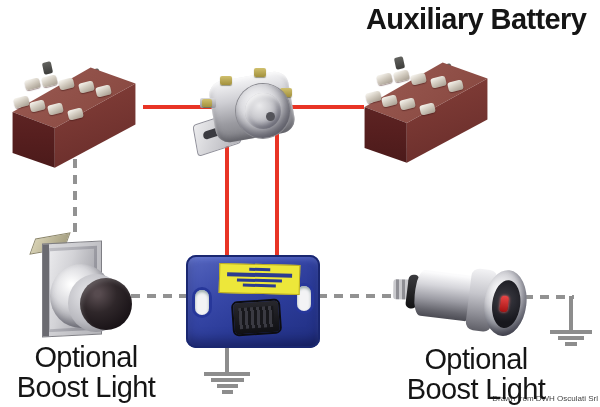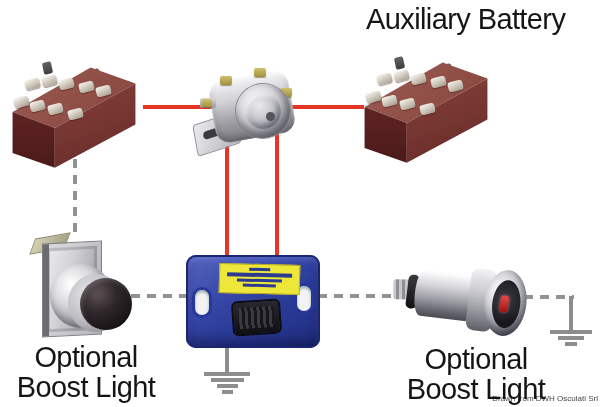--- a/index.html
+++ b/index.html
@@ -231,21 +231,21 @@
       <div class="sl-screw"></div>
       <div class="sl-ring"></div>
       <div class="sl-barrel"></div>
       <div class="sl-flange"></div>
       <div class="sl-bezel"></div>
       <div class="sl-face"></div>
       <div class="sl-led"></div>
     </div>
   </div>
 
-  <div class="label" style="left:366px;top:4px;">Auxiliary Battery</div>
+  <div class="label" style="left:366px;top:4px;font-weight:bold;">Auxiliary Battery</div>
 
   <div class="label label-center" style="left:0px;top:342px;width:172px;">
     <span>Optional</span><br>
     <span>Boost Light</span>
   </div>
 
   <div class="label label-center" style="left:388px;top:344px;width:176px;">
     <span>Optional</span><br>
     <span>Boost Light</span>
   </div>

